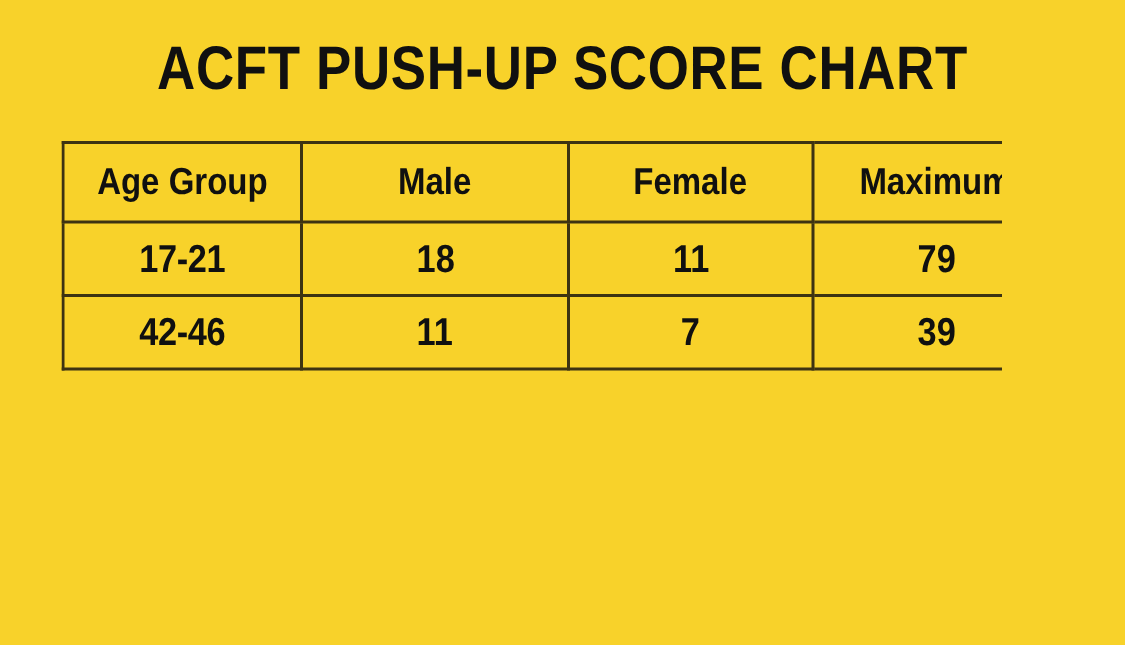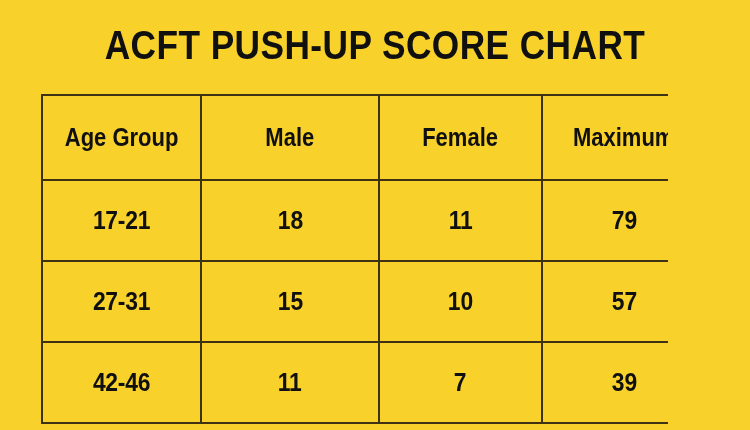--- a/index.html
+++ b/index.html
@@ -52,21 +52,21 @@
     background: #f8d22a;
   }
   table.score-table col.c-age    { width: 159px; }
   table.score-table col.c-male   { width: 178px; }
   table.score-table col.c-female { width: 163px; }
   table.score-table col.c-max    { width: 164px; }
   table.score-table th,
   table.score-table td {
     border: 2px solid #3d3312;
     height: 47px;
-    padding: 16px 4px;
+    padding: 0 4px;
     text-align: center;
     vertical-align: middle;
     color: #101010;
     font-family: "Liberation Sans", sans-serif;
     font-weight: bold;
     background: #f8d22a;
     white-space: nowrap;
     margin-left: 28px;
   }
   table.score-table th {
@@ -111,26 +111,20 @@
         </tr>
       </thead>
       <tbody>
         <tr>
           <td class="age-cell"><span class="cl">17-21</span></td>
           <td><span class="cl">18</span></td>
           <td><span class="cl">11</span></td>
           <td><span class="cl">79</span></td>
         </tr>
         <tr>
-          <td class="age-cell"><span class="cl">27-31</span></td>
-          <td><span class="cl">15</span></td>
-          <td><span class="cl">10</span></td>
-          <td><span class="cl">57</span></td>
-        </tr>
-        <tr>
           <td class="age-cell"><span class="cl">42-46</span></td>
           <td><span class="cl">11</span></td>
           <td><span class="cl">7</span></td>
           <td><span class="cl">39</span></td>
         </tr>
       </tbody>
     </table>
   </div>
 
 </div>

